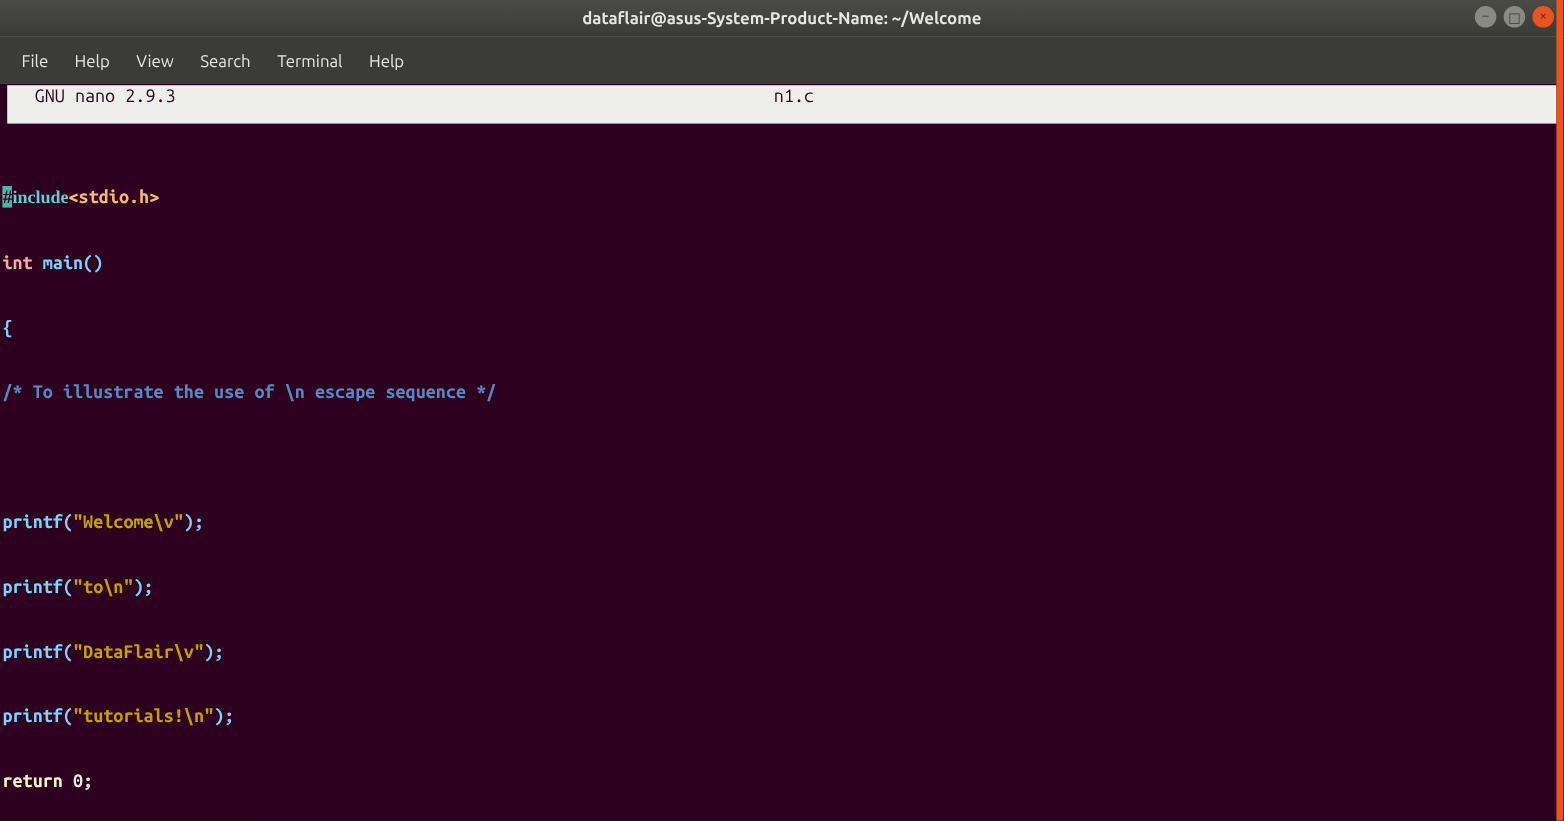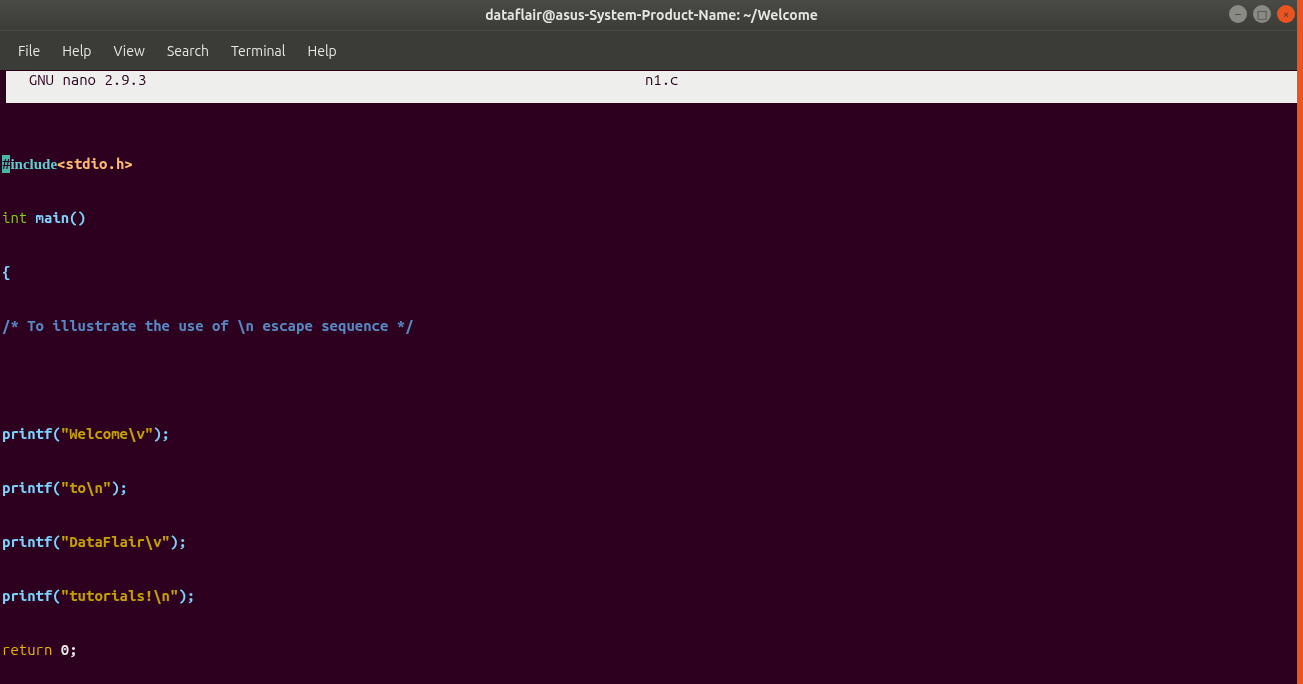--- a/index.html
+++ b/index.html
@@ -80,22 +80,22 @@
     padding: 16px 2px 0 2px;
   }
   .codeline { display: block; min-height: 18px; }
   .tok-cursor {
     background: #49b7a8;
     color: #2c001e;
     display: inline-block;
   }
   .tok-pre { color: #5fcfcf; font-weight: bold; font-family: Liberation Serif, serif; }
   .tok-inc { color: #fdba74; font-weight: bold; }
-  .tok-type { color: #84cc16; font-weight: normal; }
-  .tok-kw { color: #eab308; font-weight: normal; }
+  .tok-type { color: #fca5a5; font-weight: bold; }
+  .tok-kw { color: #fef9c3; font-weight: bold; }
   .tok-text { color: #7dd3fc; font-weight: bold; }
   .tok-str { color: #c4a000; font-weight: bold; }
   .tok-num { color: #eeeeec; font-weight: bold; }
   .tok-comment { color: #5888c2; font-weight: bold; }
   .right-border {
     position: absolute;
     top: 0;
     right: 0;
     width: 6px;
     height: 100%;

